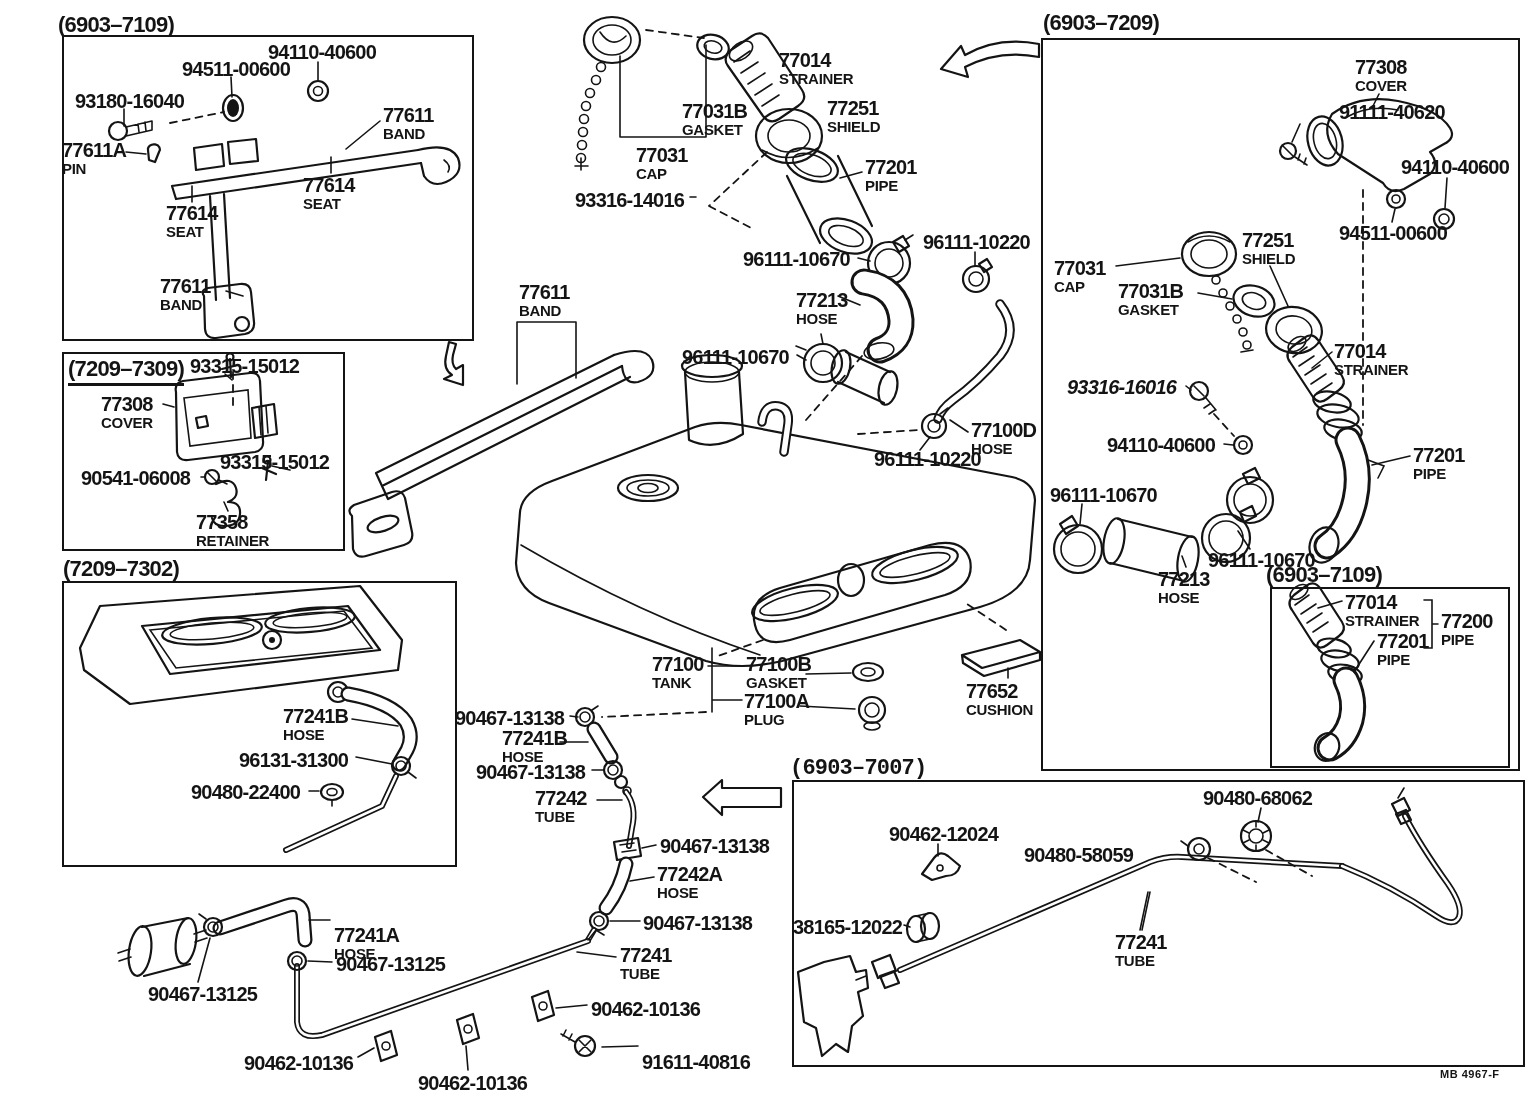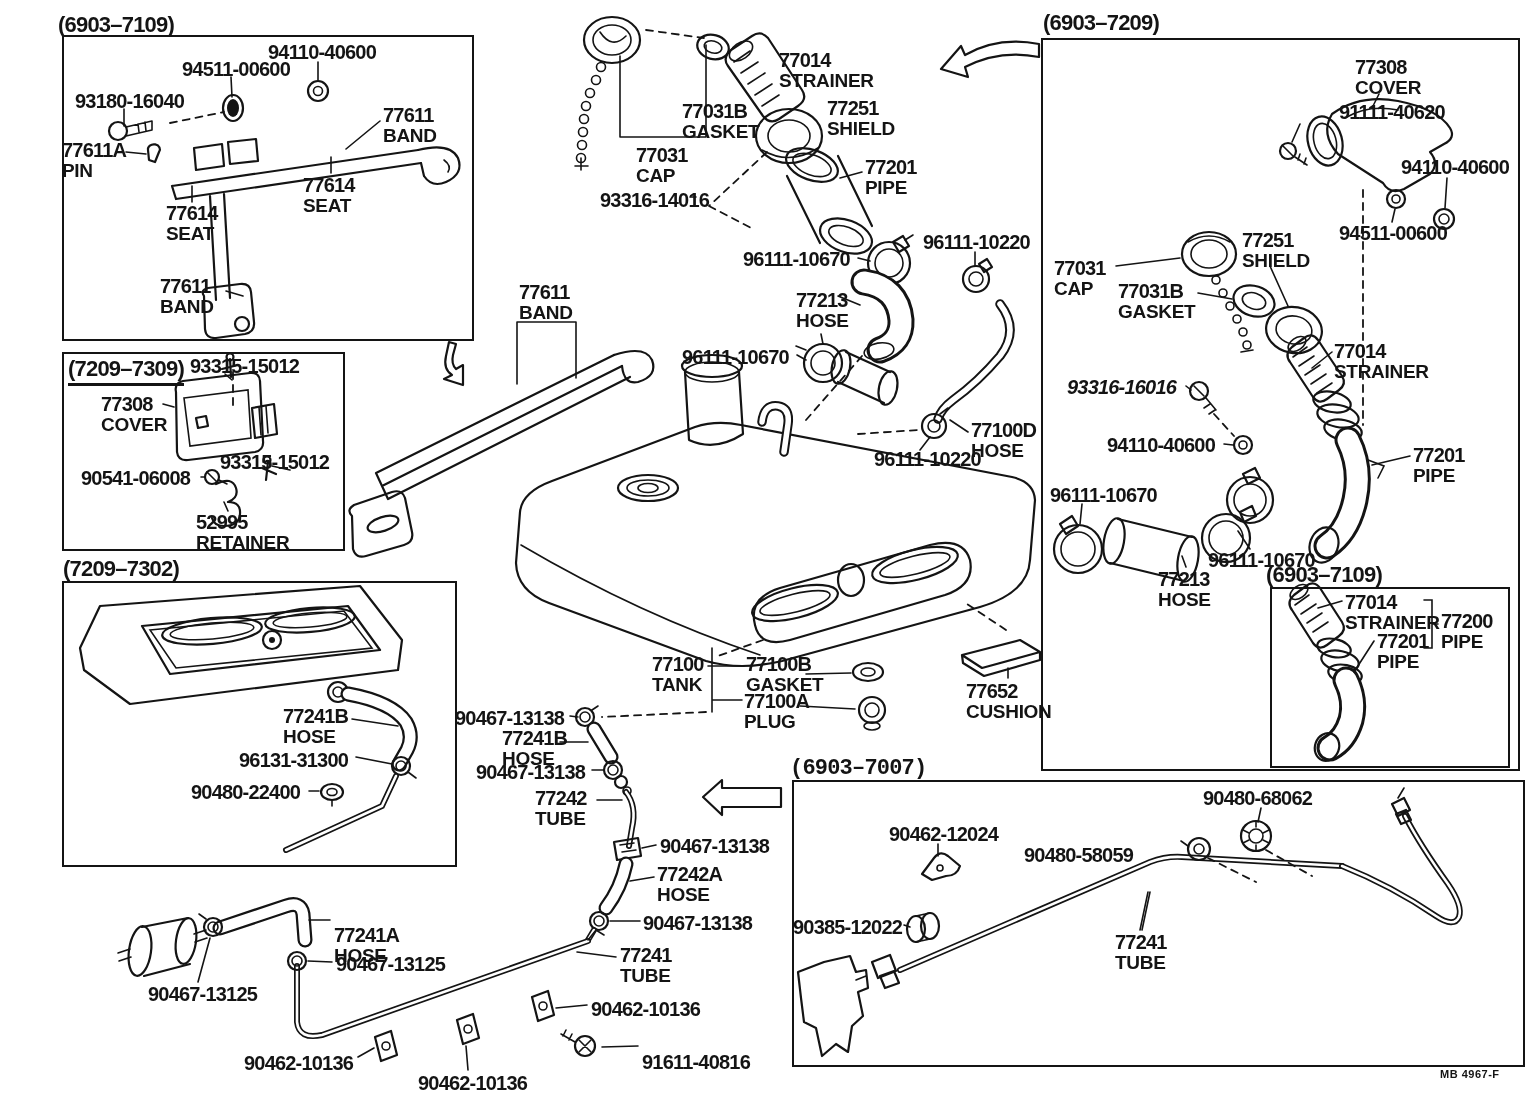--- a/index.html
+++ b/index.html
@@ -4,21 +4,21 @@
 <style>
   html,body{margin:0;padding:0;background:#e8e8e8;}
   .stage{position:relative;width:1528px;height:1110px;background:#ffffff;
          font-family:"Liberation Sans", sans-serif;color:#141414;overflow:hidden;}
   svg.art{position:absolute;left:0;top:0;pointer-events:none;}
   .pbox{position:absolute;border:2.5px solid #141414;}
   .box-title{position:absolute;font-size:22px;font-weight:700;letter-spacing:-0.8px;white-space:nowrap;}
   .box-title.ul{border-bottom:3px solid #141414;padding-bottom:1px;}
   .part-label{position:absolute;line-height:1;white-space:nowrap;}
   .pnum{display:block;font-size:20px;font-weight:700;letter-spacing:-0.8px;}
-  .pdesc{display:block;font-size:19px;font-weight:700;letter-spacing:-0.3px;margin-top:1px;}
+  .pdesc{display:block;font-size:15px;font-weight:700;letter-spacing:-0.3px;margin-top:1px;}
   .footer-code{position:absolute;font-size:11px;font-weight:700;letter-spacing:0.5px;}
   
   .ln{fill:none;stroke:#141414;stroke-width:2.2;stroke-linejoin:round;stroke-linecap:round;}
   .lt{fill:none;stroke:#141414;stroke-width:1.6;stroke-linecap:round;}
   .da{fill:none;stroke:#141414;stroke-width:1.8;stroke-dasharray:7 6;stroke-linecap:round;}
   .fw{fill:#ffffff;stroke:#141414;stroke-width:2.2;stroke-linejoin:round;}
   .fb{fill:#141414;stroke:none;}
   .o5{fill:none;stroke:#141414;stroke-width:6;stroke-linecap:round;}
   .i5{fill:none;stroke:#ffffff;stroke-width:2.6;stroke-linecap:round;}
   .o8{fill:none;stroke:#141414;stroke-width:9.5;stroke-linecap:round;}
@@ -379,21 +379,21 @@
         <span class="pnum">77308</span>
         <span class="pdesc">COVER</span>
       </div>
       <div class="part-label" style="left: 220px; top: 452px;">
         <span class="pnum">93315-15012</span>
       </div>
       <div class="part-label" style="left: 81px; top: 468px;">
         <span class="pnum">90541-06008</span>
       </div>
       <div class="part-label" style="left: 196px; top: 512px;">
-        <span class="pnum">52995</span>
+        <span class="pnum">77358</span>
         <span class="pdesc">RETAINER</span>
       </div>
       <div class="part-label" style="left: 283px; top: 706px;">
         <span class="pnum">77241B</span>
         <span class="pdesc">HOSE</span>
       </div>
       <div class="part-label" style="left: 239px; top: 750px;">
         <span class="pnum">96131-31300</span>
       </div>
       <div class="part-label" style="left: 191px; top: 782px; text-align: right;">
@@ -408,21 +408,21 @@
         <span class="pdesc">GASKET</span>
       </div>
       <div class="part-label" style="left: 827px; top: 98px;">
         <span class="pnum">77251</span>
         <span class="pdesc">SHIELD</span>
       </div>
       <div class="part-label" style="left: 636px; top: 145px;">
         <span class="pnum">77031</span>
         <span class="pdesc">CAP</span>
       </div>
-      <div class="part-label" style="left: 600px; top: 190px;">
+      <div class="part-label" style="left: 575px; top: 190px;">
         <span class="pnum">93316-14016</span>
       </div>
       <div class="part-label" style="left: 865px; top: 157px;">
         <span class="pnum">77201</span>
         <span class="pdesc">PIPE</span>
       </div>
       <div class="part-label" style="left: 743px; top: 249px;">
         <span class="pnum">96111-10670</span>
       </div>
       <div class="part-label" style="left: 923px; top: 232px;">
@@ -526,21 +526,21 @@
       <div class="part-label" style="left: 1203px; top: 788px;">
         <span class="pnum">90480-68062</span>
       </div>
       <div class="part-label" style="left: 889px; top: 824px;">
         <span class="pnum">90462-12024</span>
       </div>
       <div class="part-label" style="left: 1024px; top: 833px; margin-top: 12px;">
         <span class="pnum">90480-58059</span>
       </div>
       <div class="part-label" style="left: 793px; top: 917px;">
-        <span class="pnum">90385-12022</span>
+        <span class="pnum">38165-12022</span>
       </div>
       <div class="part-label" style="left: 1115px; top: 932px;">
         <span class="pnum">77241</span>
         <span class="pdesc">TUBE</span>
       </div>
       <div class="part-label" style="left: 455px; top: 708px;">
         <span class="pnum">90467-13138</span>
       </div>
       <div class="part-label" style="left: 502px; top: 728px;">
         <span class="pnum">77241B</span>

